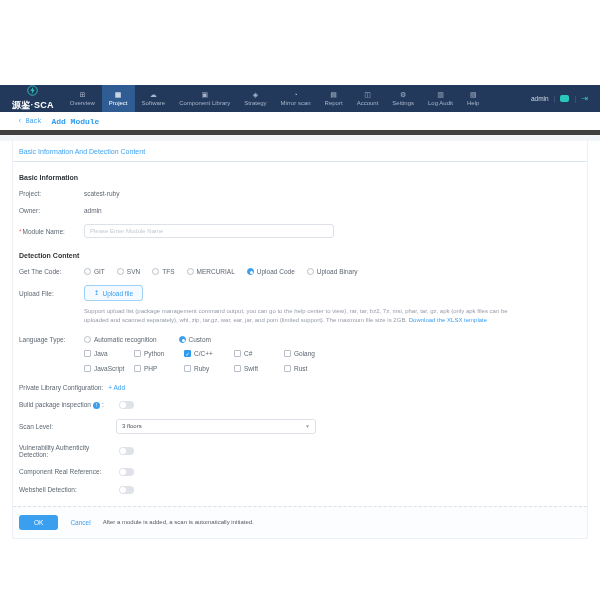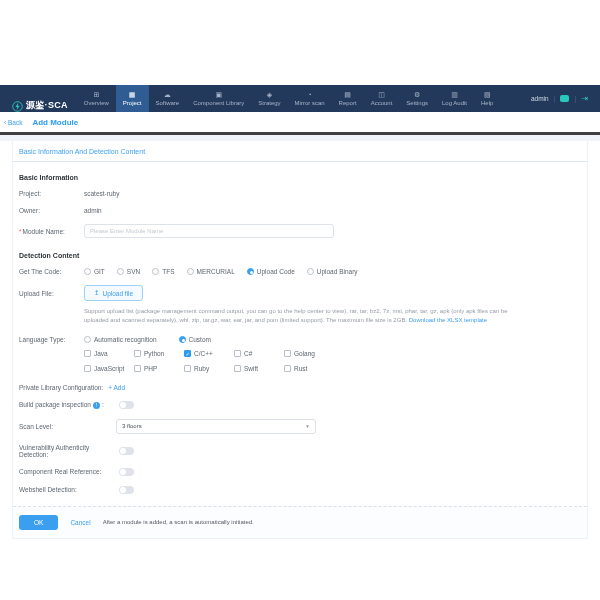--- a/index.html
+++ b/index.html
@@ -1,36 +1,36 @@
 <!DOCTYPE html>
 <html><head>
 <meta charset="utf-8">
 <style>
   * { margin:0; padding:0; box-sizing:border-box; }
   html,body { width:600px; height:600px; background:#fff; font-family:"Liberation Sans", sans-serif; }
   .app { position:absolute; top:85px; left:0; width:600px; }
 
   
   .topbar { height:27px; background:#23395b; display:flex; align-items:stretch; }
-  .logo { display:flex; align-items:flex-end; gap:3px; padding:0 9px 0 12px; }
+  .logo { display:flex; align-items:center; gap:3px; padding:0 9px 0 12px;flex-direction:column; }
   .logo-text { color:#fff; font-size:9px; font-weight:bold; letter-spacing:.3px; white-space:nowrap; }
   .nav { display:flex; align-items:stretch; }
   .nav-item { display:flex; flex-direction:column; align-items:center; justify-content:center; padding:0 7px; color:#a8b4c9; cursor:pointer; }
   .nav-item .ni-icon { font-size:7px; line-height:8px; }
   .nav-item .ni-label { font-size:6px; line-height:7px; margin-top:1px; white-space:nowrap; }
   .nav-item.active { background:#2e5c93; color:#fff; }
   .top-right { margin-left:auto; display:flex; align-items:center; gap:5px; padding-right:12px; }
   .admin { color:#cfd7e4; font-size:6.5px; }
   .tdiv { color:#4a5f80; font-size:7px; }
   .chat-icon { width:9px; height:7px; background:#2bc7bd; border-radius:2px; position:relative; }
   .chat-icon:after { content:""; position:absolute; left:2px; bottom:-2px; border:2px solid transparent; border-top-color:#2bc7bd; }
   .exit-icon { color:#2bc7bd; font-size:8px; line-height:8px; }
 
   
-  .crumb { height:23px; background:#fff; display:flex; align-items:center; gap:10px; padding-left:4px; border-bottom:3px solid #404040; }
+  .crumb { height:23px; background:#fff; display:flex; align-items:center; gap:10px; padding-left:18px; border-bottom:5px solid #404040;font-family:Liberation Mono, monospace; }
   .back-link { color:#3b9ff0; font-size:6.5px; }
   .page-title { color:#2b9cf2; font-size:8px; font-weight:bold; }
   .gap { height:6px; background:#f1f4f8; }
 
   
   .card { margin:0 12px; background:#fff; border:1px solid #eef1f6; border-top:none; }
   .card-title { color:#41a3ee; font-size:7px; padding:7px 6px 6px 6px; border-bottom:1px solid #d8e6f2; }
   .form { padding:8px 6px 0 6px; }
   .sub-head { font-size:7px; font-weight:bold; color:#2f3438; margin:4px 0 9px 0; }
   .row { display:flex; align-items:center; margin-bottom:10px; }

